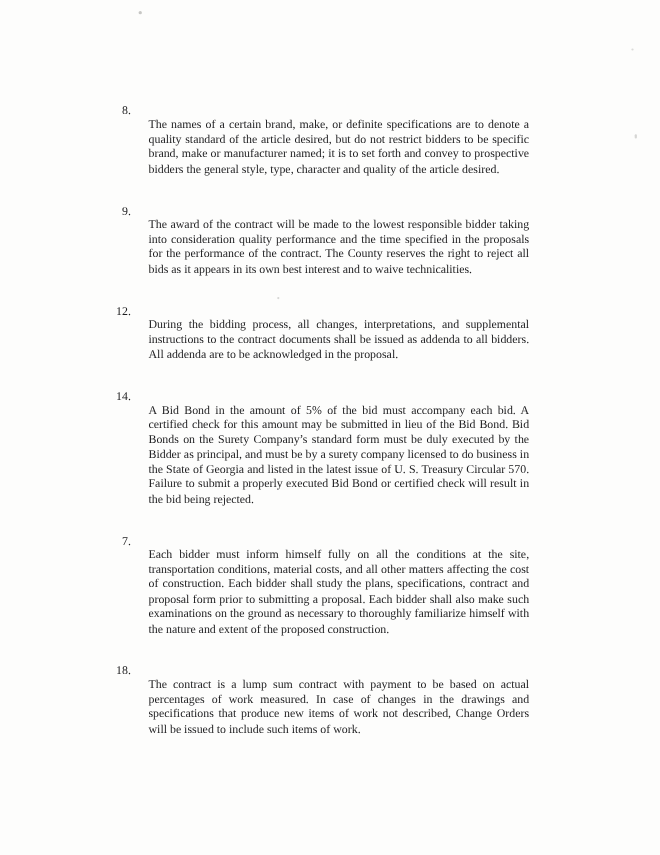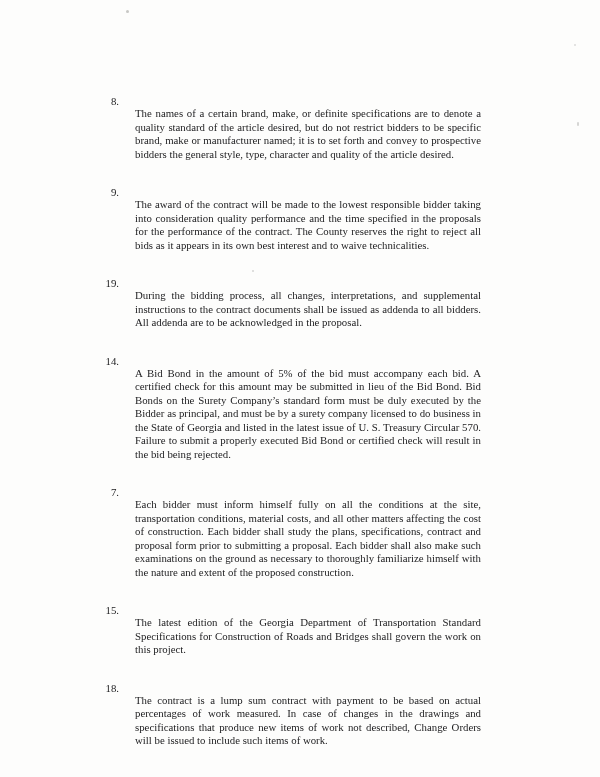--- a/index.html
+++ b/index.html
@@ -69,40 +69,36 @@
       <span class="num">8.</span>
       <p class="txt">The names of a certain brand, make, or definite specifications are to denote a quality standard of the article desired, but do not restrict bidders to be specific brand, make or manufacturer named; it is to set forth and convey to prospective bidders the general style, type, character and quality of the article desired.</p>
     </div>
 
     <div class="item">
       <span class="num">9.</span>
       <p class="txt">The award of the contract will be made to the lowest responsible bidder taking into consideration quality performance and the time specified in the proposals for the performance of the contract.  The County reserves the right to reject all bids as it appears in its own best interest and to waive technicalities.</p>
     </div>
 
     <div class="item">
-      <span class="num">19.</span>
+      <span class="num">12.</span>
       <p class="txt">During the bidding process, all changes, interpretations, and supplemental instructions to the contract documents shall be issued as addenda to all bidders.  All addenda are to be acknowledged in the proposal.</p>
     </div>
 
     <div class="item">
       <span class="num">14.</span>
       <p class="txt">A Bid Bond in the amount of 5% of the bid must accompany each bid.  A certified check for this amount may be submitted in lieu of the Bid Bond.  Bid Bonds on the Surety Company’s standard form must be duly executed by the Bidder as principal, and must be by a surety company licensed to do business in the State of Georgia and listed in the latest issue of U. S. Treasury Circular 570.  Failure to submit a properly executed Bid Bond or certified check will result in the bid being rejected.</p>
     </div>
 
     <div class="item">
       <span class="num">7.</span>
       <p class="txt">Each bidder must inform himself fully on all the conditions at the site, transportation conditions, material costs, and all other matters affecting the cost of construction.  Each bidder shall study the plans, specifications, contract and proposal form prior to submitting a proposal.  Each bidder shall also make such examinations on the ground as necessary to thoroughly familiarize himself with the nature and extent of the proposed construction.</p>
     </div>
 
 
 
-    <div class="item">
-      <span class="num">15.</span>
-      <p class="txt">The latest edition of the Georgia Department of Transportation Standard Specifications for Construction of Roads and Bridges shall govern the work on this project.</p>
-    </div>
 
     <div class="item">
       <span class="num">18.</span>
       <p class="txt">The contract is a lump sum contract with payment to be based on actual percentages of work measured.  In case of changes in the drawings and specifications that produce new items of work not described, Change Orders will be issued to include such items of work.</p>
     </div>
 
   </div>
 </div>
 
 </body></html>

